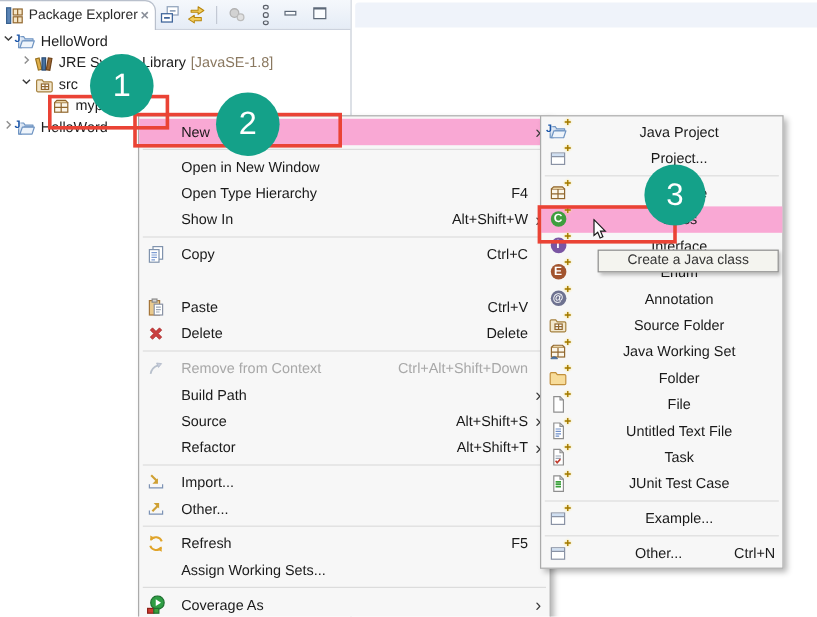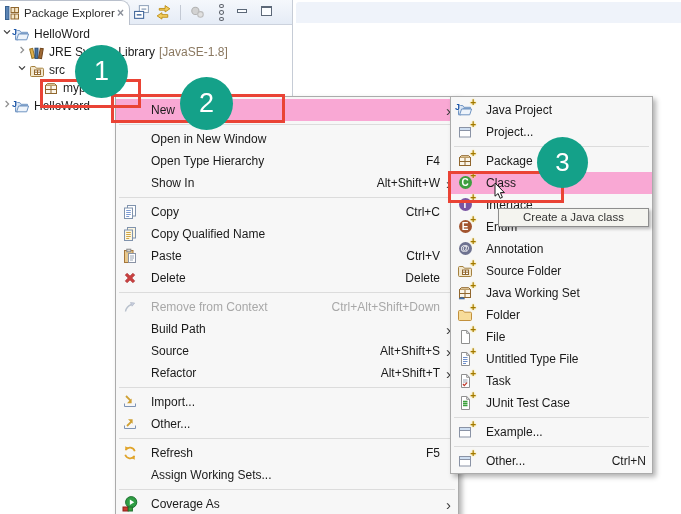--- a/index.html
+++ b/index.html
@@ -30,21 +30,21 @@
   .jbadge{position:absolute;left:-2px;top:0px;font-style:normal;font-weight:bold;font-size:9px;color:#1c56a8;text-shadow:0 0 2px #fff,0 0 2px #fff;}
   .jbadge::after{content:"J";}
 
   
   .rightarea{position:absolute;left:294px;top:0;right:0;height:514px;background:#fff;}
   .rheader{position:absolute;left:2px;top:2px;right:0;height:21px;background:#eff3fa;border-radius:3px 0 0 0;}
 
   
   .menu{position:absolute;background:#f7f7f7;border:1px solid #ababab;box-sizing:border-box;box-shadow:3px 3px 5px rgba(0,0,0,.3);}
   #mainmenu{left:115px;top:96px;width:344px;height:424px;z-index:10;}
-  #submenu{left:450px;top:96px;width:203px;height:378px;z-index:11;}
+  #submenu{left:450px;top:96px;width:203px;height:378px;z-index:11;text-align:center;}
   .mrow{position:absolute;left:0;right:0;height:22px;display:flex;align-items:center;font-size:12px;color:#1a1a1a;white-space:nowrap;}
   .mrow.hl{background:#f9a8d4;}
   .mrow .ic{position:relative;width:16px;height:16px;flex:none;margin-left:6px;}
   .mrow .lbl{margin-left:13px;flex:1;}
   .mrow .sc{margin-right:6px;}
   .mrow .ar{width:12px;flex:none;font-size:15px;line-height:1;color:#3a3a3a;}
   .mrow.disabled{color:#a8a8a8;}
   .msep{position:absolute;left:3px;right:3px;height:1px;background:#dcdcdc;}
   .circ{display:block;width:13px;height:13px;margin:1px auto 0;border-radius:50%;color:#fff;font-weight:bold;font-size:10px;line-height:13px;text-align:center;}
   .circ::after{content:attr(data-letter);}
@@ -325,30 +325,20 @@
     <div class="mrow" style="top:104px">
       <span class="ic">
           <svg width="16" height="16">
             <use href="#i-copy"></use>
           </svg>
         </span>
         <span class="lbl">Copy</span>
         <span class="sc">Ctrl+C</span>
         <span class="ar"></span>
     </div>
-    <div class="mrow" style="top:126px">
-      <span class="ic">
-          <svg width="16" height="16">
-            <use href="#i-cqn"></use>
-          </svg>
-        </span>
-        <span class="lbl">Copy Qualified Name</span>
-        <span class="sc"></span>
-        <span class="ar"></span>
-    </div>
     <div class="mrow" style="top:148px">
       <span class="ic">
           <svg width="16" height="16">
             <use href="#i-paste"></use>
           </svg>
         </span>
         <span class="lbl">Paste</span>
         <span class="sc">Ctrl+V</span>
         <span class="ar"></span>
     </div>
@@ -547,21 +537,21 @@
         <span class="lbl">File</span>
         <span class="sc"></span>
     </div>
     <div class="mrow" style="top:251px">
       <span class="ic">
           <svg width="16" height="16">
             <use href="#i-textfile"></use>
           </svg>
           <span class="plus"></span>
         </span>
-        <span class="lbl">Untitled Type File</span>
+        <span class="lbl">Untitled Text File</span>
         <span class="sc"></span>
     </div>
     <div class="mrow" style="top:273px">
       <span class="ic">
           <svg width="16" height="16">
             <use href="#i-task"></use>
           </svg>
           <span class="plus"></span>
         </span>
         <span class="lbl">Task</span>

